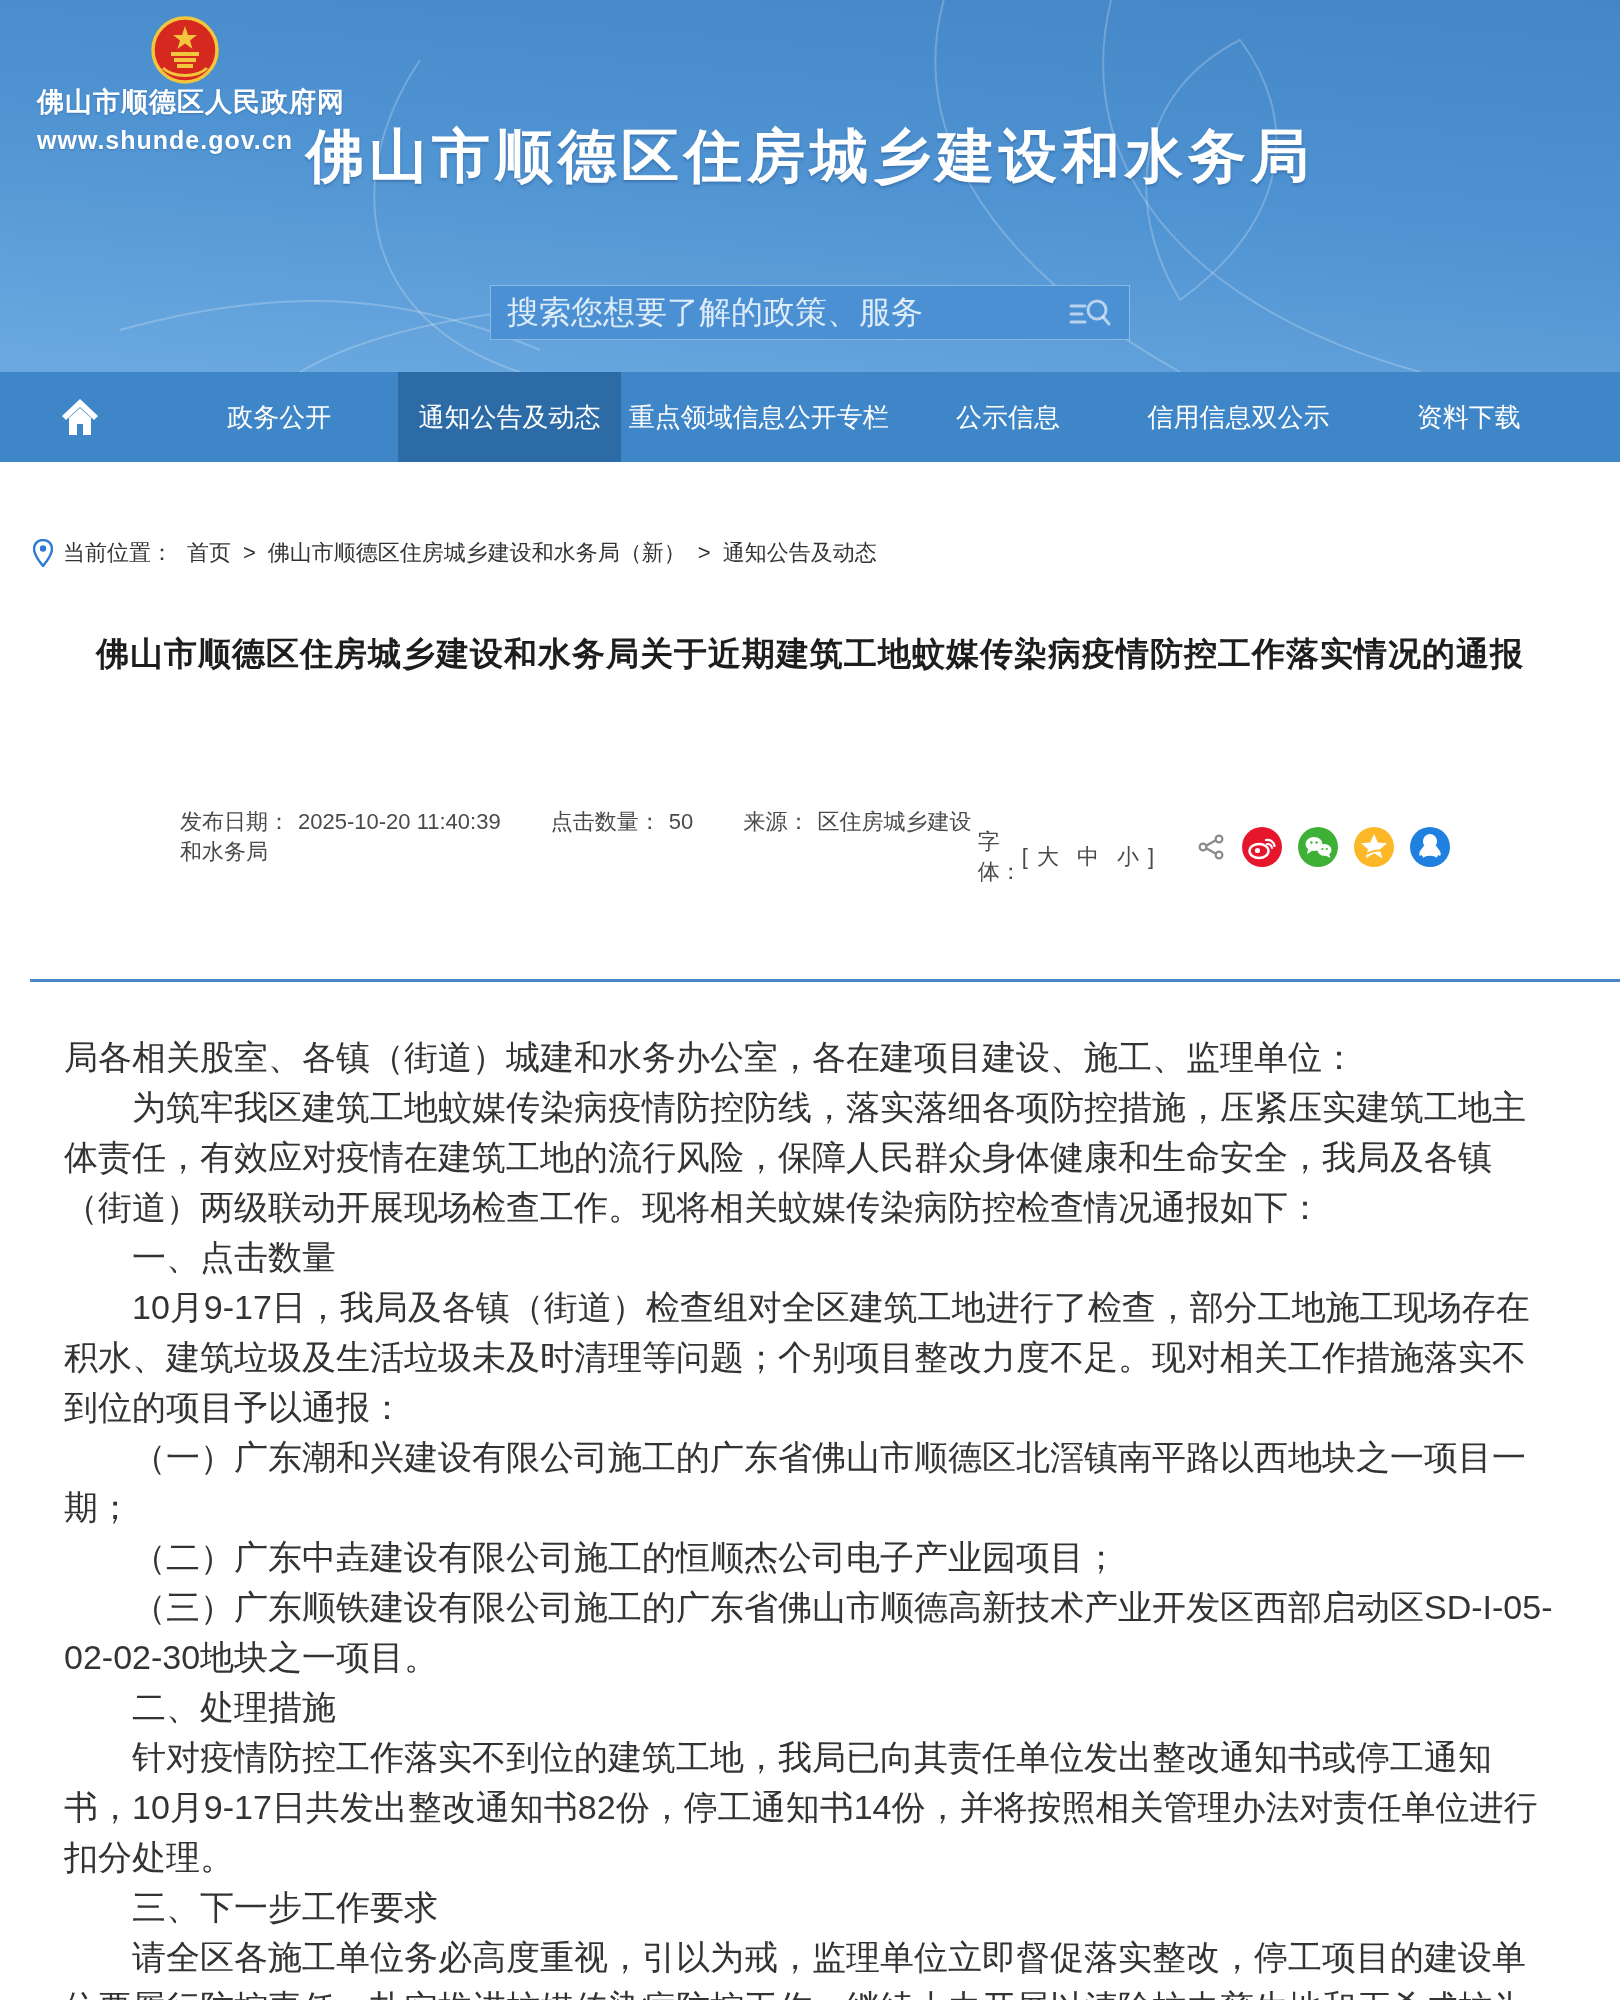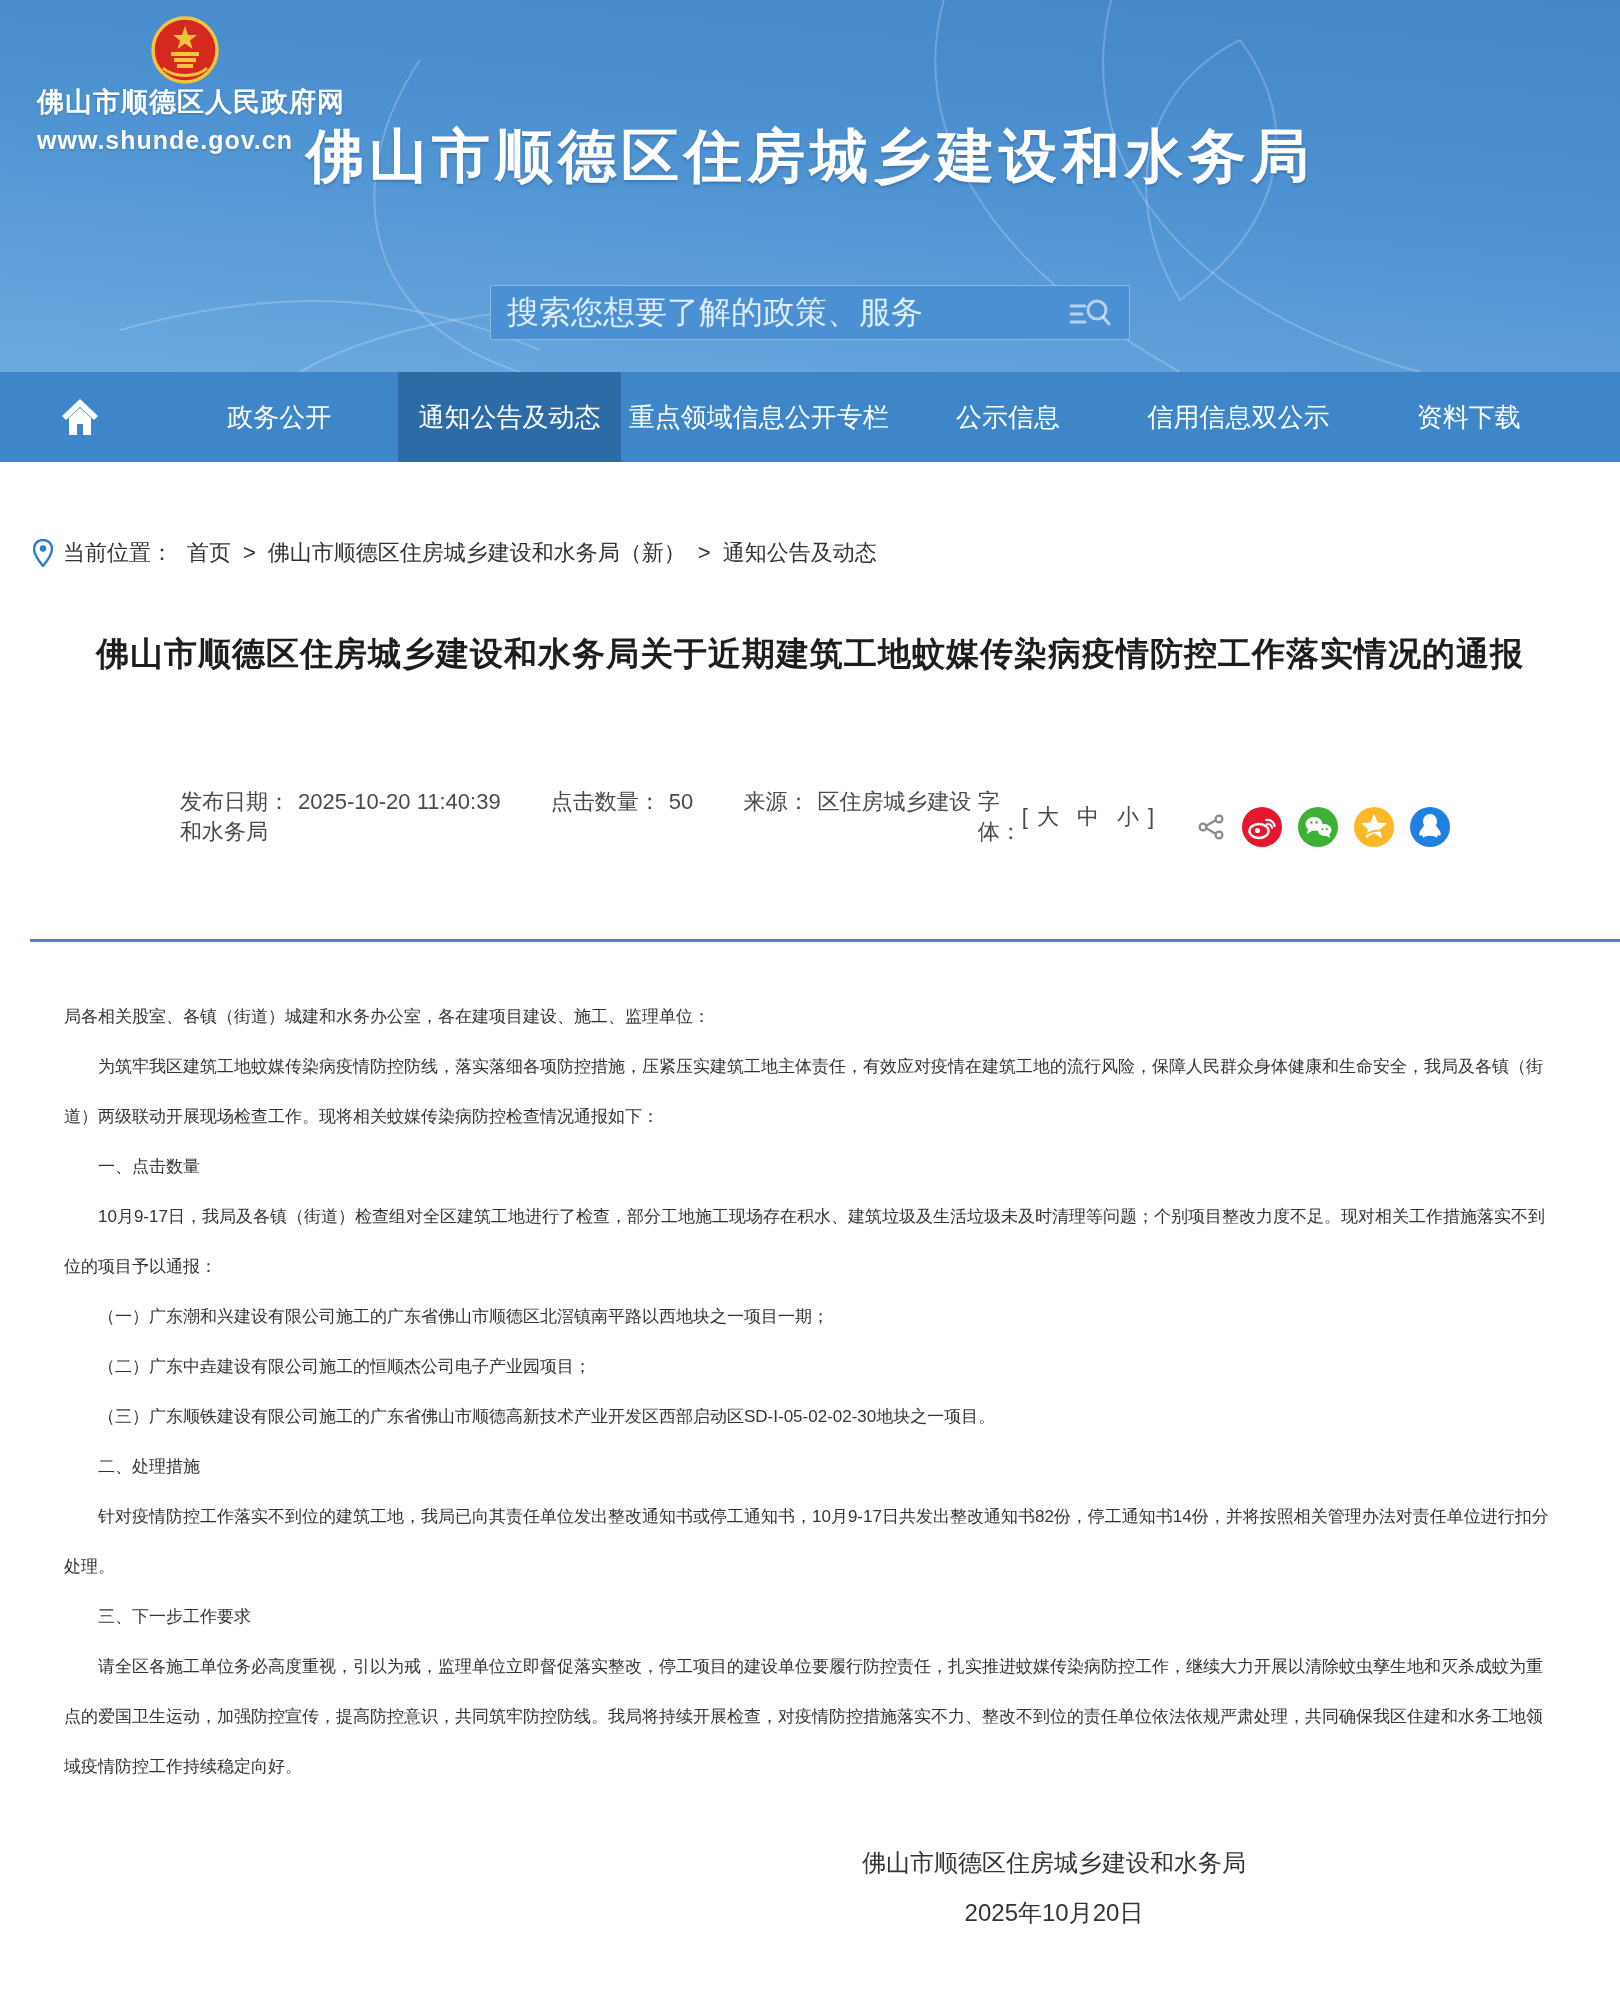--- a/index.html
+++ b/index.html
@@ -64,30 +64,30 @@
     margin:64px 40px 0 40px; text-align:center;
     font-size:33px; font-weight:bold; color:#1d1d1d; letter-spacing:1px;
   }
   .meta-row {
     margin-top:110px; display:flex; align-items:center;
     padding:0 170px 0 180px; justify-content:space-between;
     font-size:22px; color:#4a4a4a;
   }
   .meta-left span { margin-right:8px; }
   .meta-gap { display:inline-block; width:28px; }
-  .meta-right { display:flex; align-items:flex-end; }
+  .meta-right { display:flex; align-items:flex-start;margin-top:40px; }
   .font-ctl { display:flex; align-items:center; color:#4a4a4a; font-size:22px; }
   .font-size-btn { cursor:pointer; margin:0 9px; background:none; border:none; font-size:22px; color:#4a4a4a; font-family:inherit; }
   .share-group { display:flex; align-items:center; margin-left:26px; }
   .share-btn { background:none; border:none; cursor:pointer; padding:0; margin-left:16px; display:flex; }
   
   .title-rule { margin:92px 0 0 30px; height:3px; background:#4a86c8; }
   
   .article-body { margin-top:50px; padding:0 64px; }
-  .article-body p { font-size:17px; line-height:50px; color:#333; }
+  .article-body p { font-size:34px; line-height:50px; color:#333; }
   .article-body p.indent { text-indent:2em; }
   .signature { margin:46px 310px 0 auto; width:fit-content; text-align:center; }
   .sig-name { font-size:24px; line-height:50px; color:#333; }
   .sig-date { font-size:24px; line-height:50px; color:#333; }
 </style>
 </head>
 <body>
 
 <div class="header">
   <svg class="header-deco" viewBox="0 0 1620 372">

